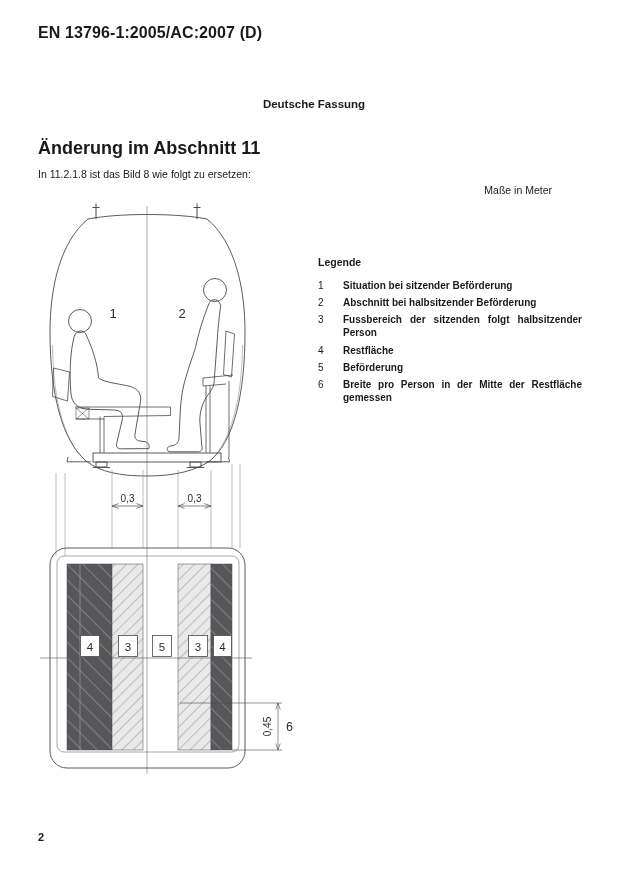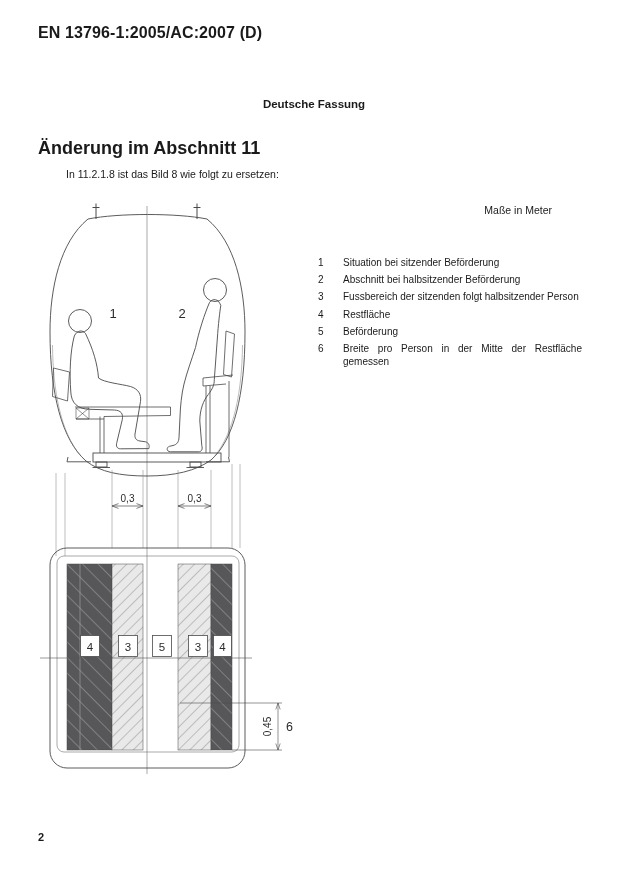--- a/index.html
+++ b/index.html
@@ -19,44 +19,43 @@
     position:absolute;left:0;top:98px;width:552px;
     text-align:center;font-size:11.5px;font-weight:bold;margin-left:38px;
   }
   .section-heading{
     position:absolute;left:38px;top:138px;
     font-size:18px;font-weight:bold;
   }
   .intro-line{
     position:absolute;left:38px;top:168px;
     font-size:10.5px;
-    margin-left:28px;
   }
   .units-note{
     position:absolute;left:380px;top:184px;width:172px;
-    text-align:right;font-size:10.5px;margin-top:20px;
+    text-align:right;font-size:10.5px;
   }
   .figure-wrap{
     position:absolute;left:30px;top:195px;width:280px;height:610px;
   }
   .legend{
     position:absolute;left:318px;top:256px;width:264px;
     font-size:10px;line-height:1.32;
   }
   .legend-title{
     font-weight:bold;font-size:10.5px;margin:0 0 9px 0;
   }
   .legend-item{
     display:flex;margin:0 0 4px 0;
   }
   .legend-num{
     width:25px;flex:0 0 25px;
   }
   .legend-text{
-    flex:1;text-align:justify;
+    flex:1;text-align:justify;font-weight:bold;
   }
   .page-number{
     position:absolute;left:38px;top:831px;
     font-size:11px;font-weight:bold;
   }
   svg text{font-family:"Liberation Sans", sans-serif;fill:#2b2b2b;}
 </style>
 </head>
 <body>
 
@@ -176,20 +175,21 @@
     <line x1="232" y1="750" x2="282" y2="750"></line>
     <line x1="278" y1="703" x2="278" y2="750"></line>
     <path d="M275.8 709.5 L278 703 L280.2 709.5 M275.8 743.5 L278 750 L280.2 743.5"></path>
   </g>
   <text transform="rotate(-90 271 726.5)" x="271" y="726.5" font-size="10" text-anchor="middle">0,45</text>
   <text x="289.5" y="730.5" font-size="12.5" text-anchor="middle">6</text>
 </svg>
 </div>
 
 <div class="legend">
+  <div class="legend-title">Legende</div>
   <div class="legend-item">
     <span class="legend-num">1</span>
     <span class="legend-text">Situation bei sitzender Beförderung</span>
   </div>
   <div class="legend-item">
     <span class="legend-num">2</span>
     <span class="legend-text">Abschnitt bei halbsitzender Beförderung</span>
   </div>
   <div class="legend-item">
     <span class="legend-num">3</span>

